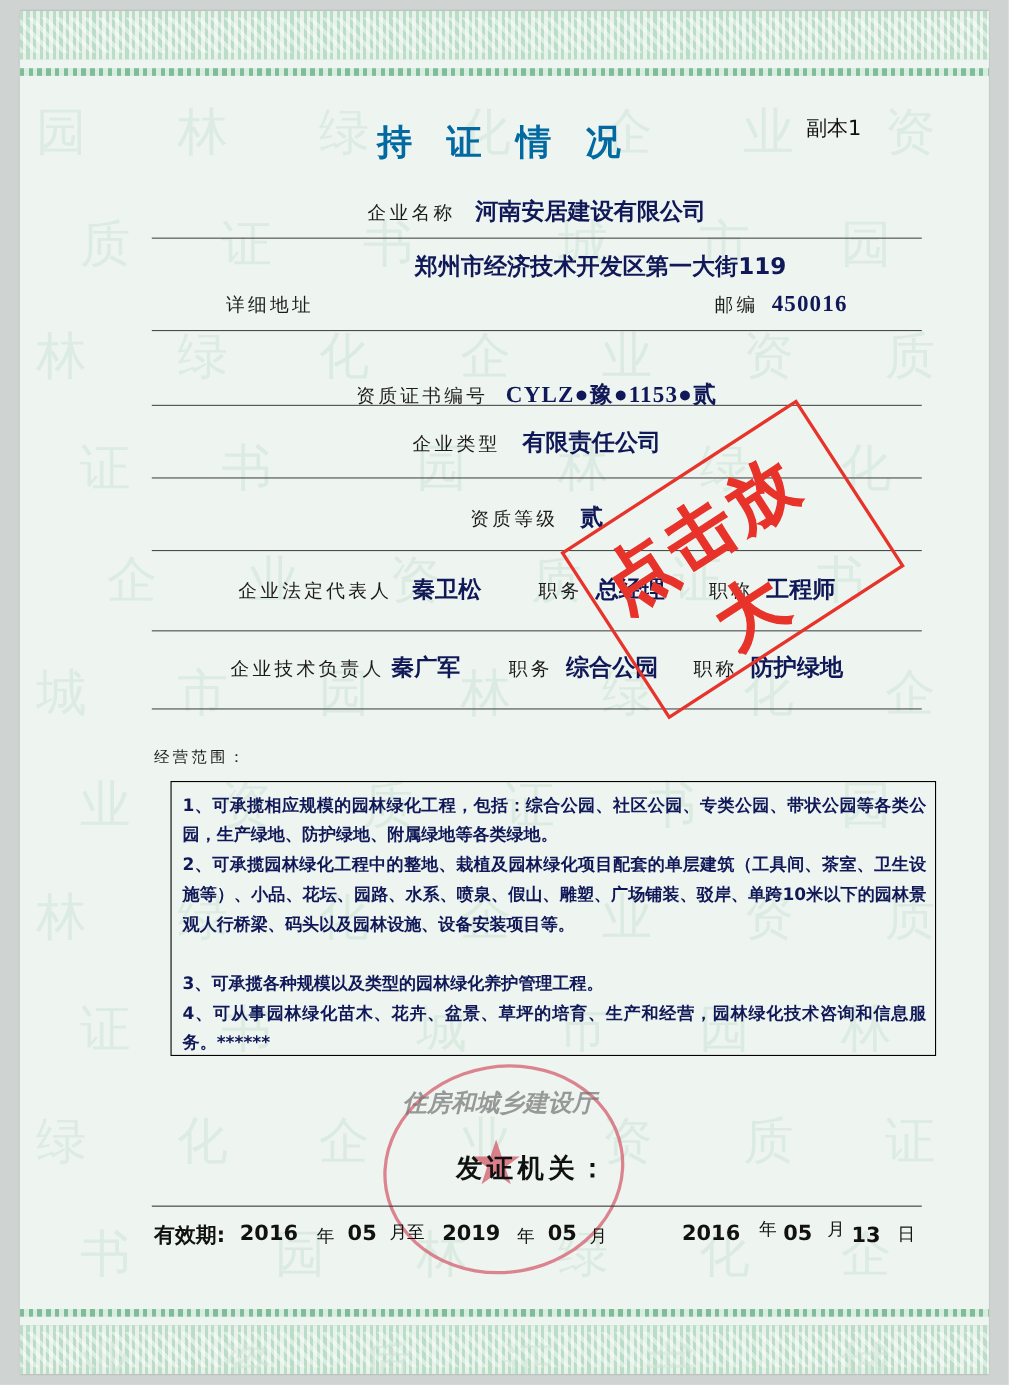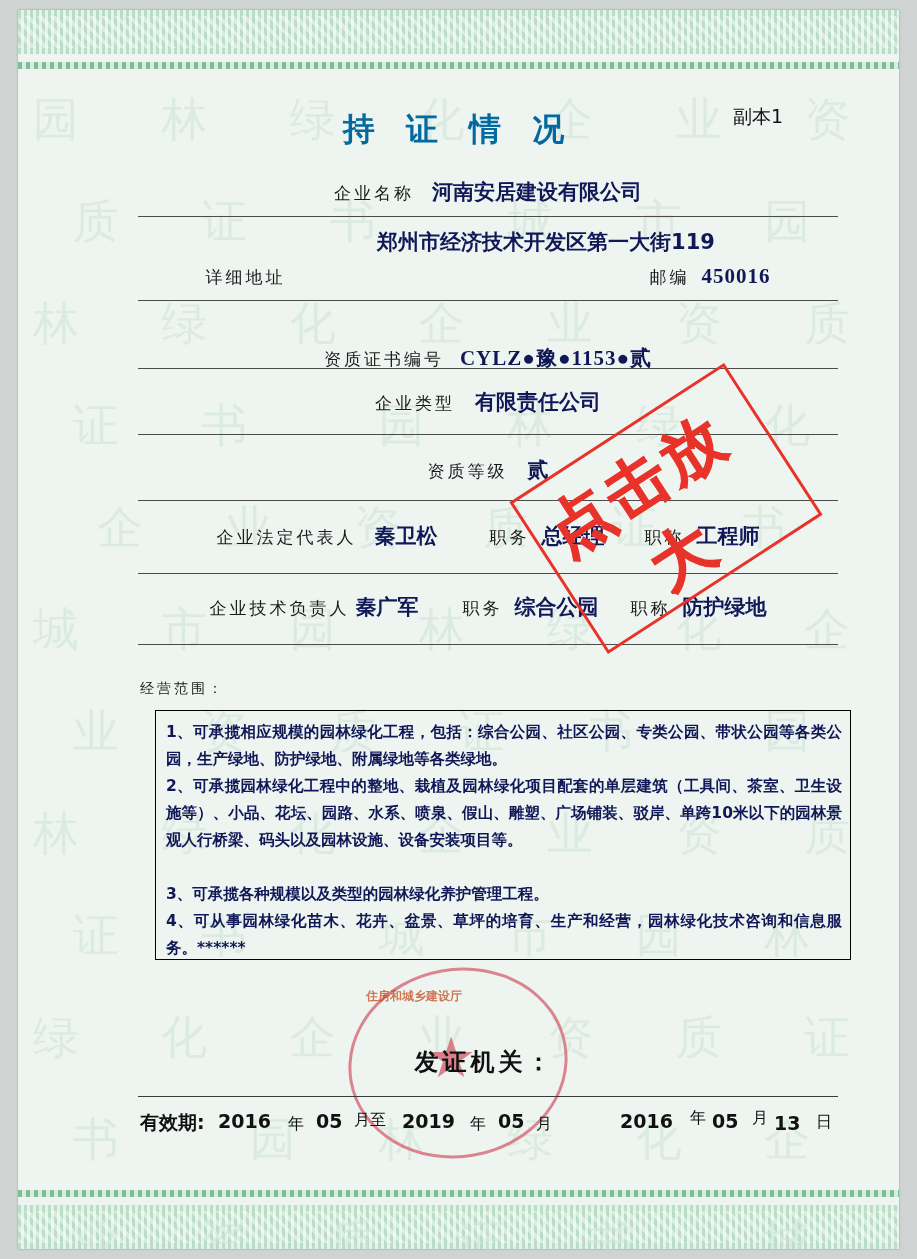--- a/index.html
+++ b/index.html
@@ -113,22 +113,23 @@
     position:absolute;left:0;top:0;width:214px;height:184px;
     border:3px solid #d4596a;border-radius:50%;
     transform:rotate(-10deg);opacity:.72;
   }
   .seal .star{
     position:absolute;left:78px;top:62px;font-size:56px;color:#d4596a;opacity:.75;
     line-height:56px;
   }
   .seal .arc{
     position:absolute;left:18px;top:20px;width:180px;height:150px;
-    color:#c2410c;opacity:.7;font-size:12px;font-weight:bold;
-    font-family:"DejaVu Sans", sans-serif;
+    color:#737373;opacity:.7;font-size:22px;font-weight:bold;
+    font-family:"DejaVu Sans", sans-serif;
+    font-style:italic;
   }
 
   
   .stamp{
     position:absolute;left:490px;top:310px;width:320px;height:280px;
     pointer-events:none;
   }
   .stamp .sbox{
     position:absolute;left:30px;top:40px;width:250px;height:175px;
     border:3px solid #e8332a;transform:rotate(-33deg);

